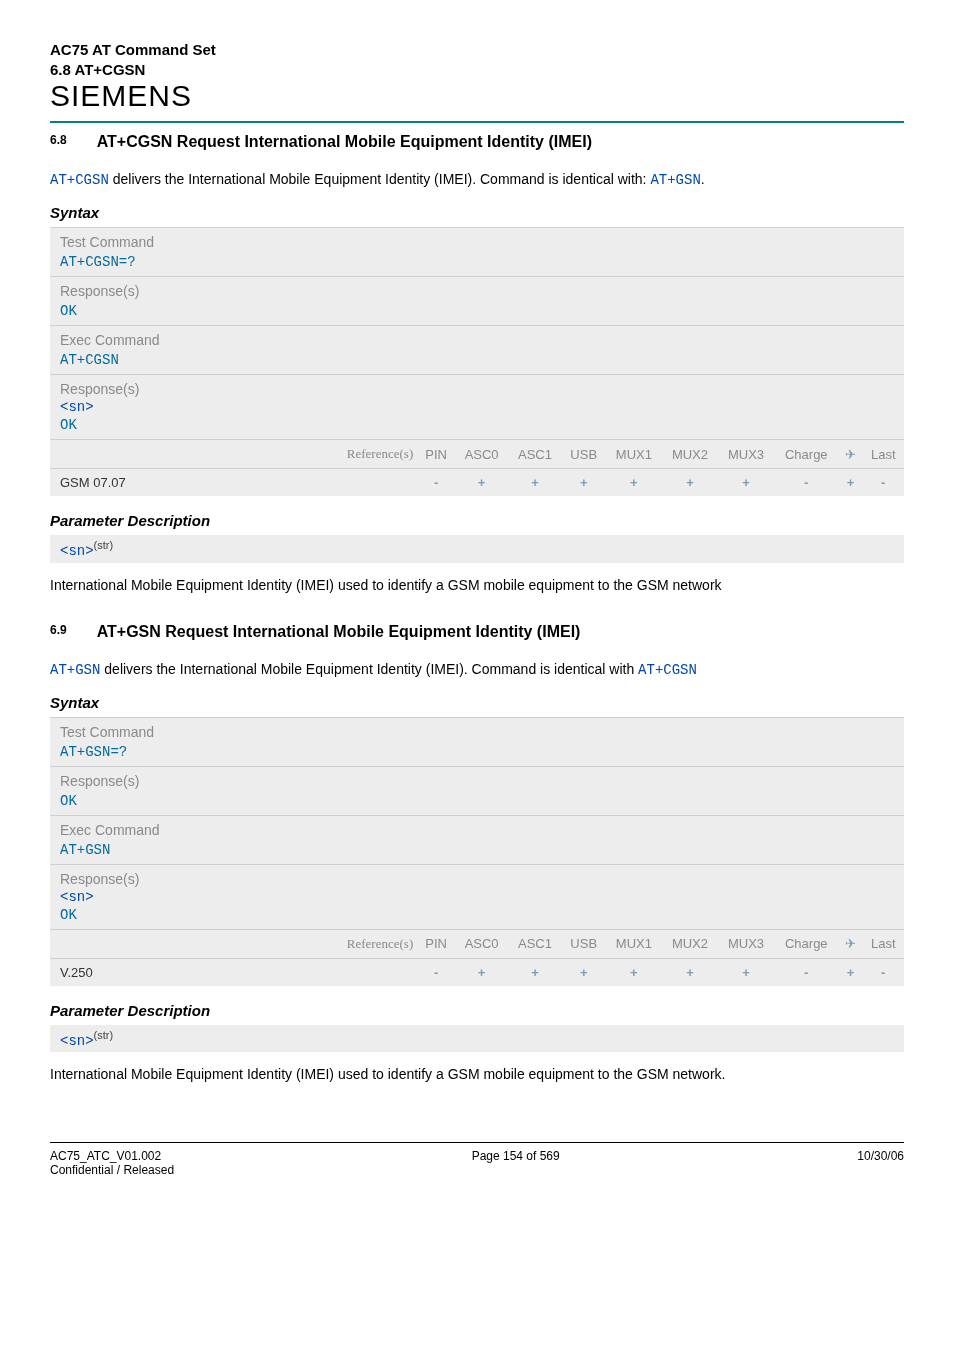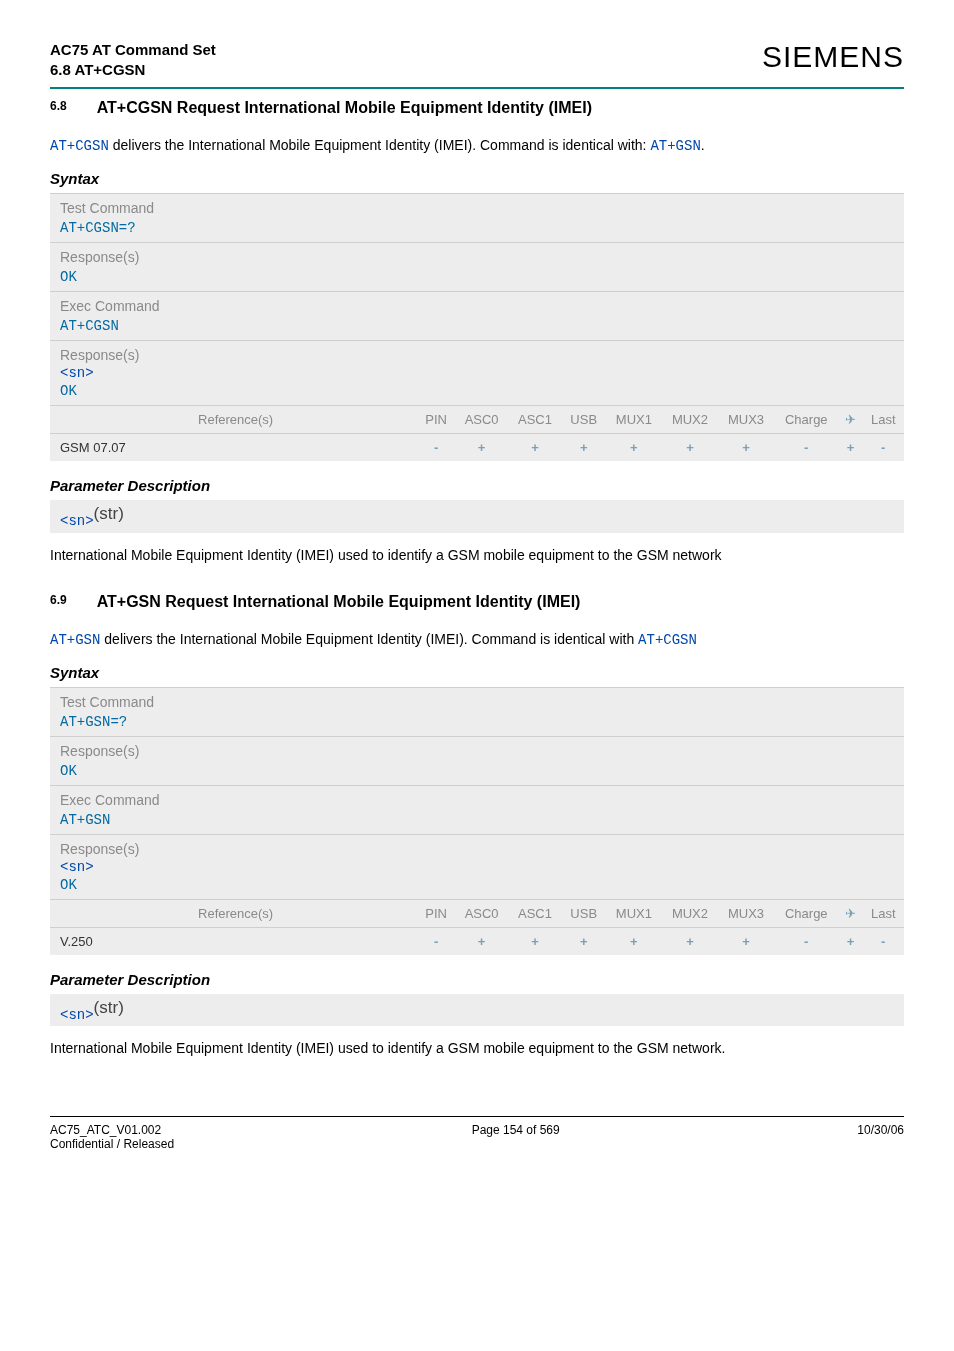--- a/index.html
+++ b/index.html
@@ -15,20 +15,21 @@
     margin: 0 auto;
     padding: 40px 50px 20px 50px;
     box-sizing: border-box;
   }
   .header {
     display: flex;
     justify-content: space-between;
     align-items: flex-start;
     border-bottom: 2px solid #008080;
     padding-bottom: 8px;
+    flex-direction: column;
   }
   .header-left {
     font-weight: bold;
     font-size: 15px;
     line-height: 1.3;
   }
   .siemens {
     font-weight: 400;
     font-size: 30px;
     letter-spacing: 1px;
@@ -91,22 +92,23 @@
     font-size: 13px;
   }
   .ref-table th {
     font-weight: normal;
     color: #8a8a8a;
     padding: 6px 4px;
     text-align: center;
     white-space: nowrap;
   }
   .ref-table th.first {
-    text-align: center;
+    text-align: right;
     padding-left: 8px;
+    font-family: Liberation Serif, serif;
   }
   .ref-table td {
     text-align: center;
     color: #7aa0b8;
     font-weight: bold;
     padding: 6px 4px;
   }
   .ref-table td.first {
     text-align: left;
     color: #333;
@@ -119,21 +121,21 @@
   .param-box {
     background: #ededed;
     padding: 4px 10px;
   }
   .param-sn {
     font-family: "Courier New", monospace;
     color: #0047ab;
   }
   .param-sup {
     color: #444;
-    font-size: 17px;
+    font-size: 11px;
     vertical-align: super;
     text-align: center;
   }
   .footer {
     border-top: 1px solid #000;
     margin-top: 60px;
     padding-top: 6px;
     display: flex;
     justify-content: space-between;
     font-size: 12px;

